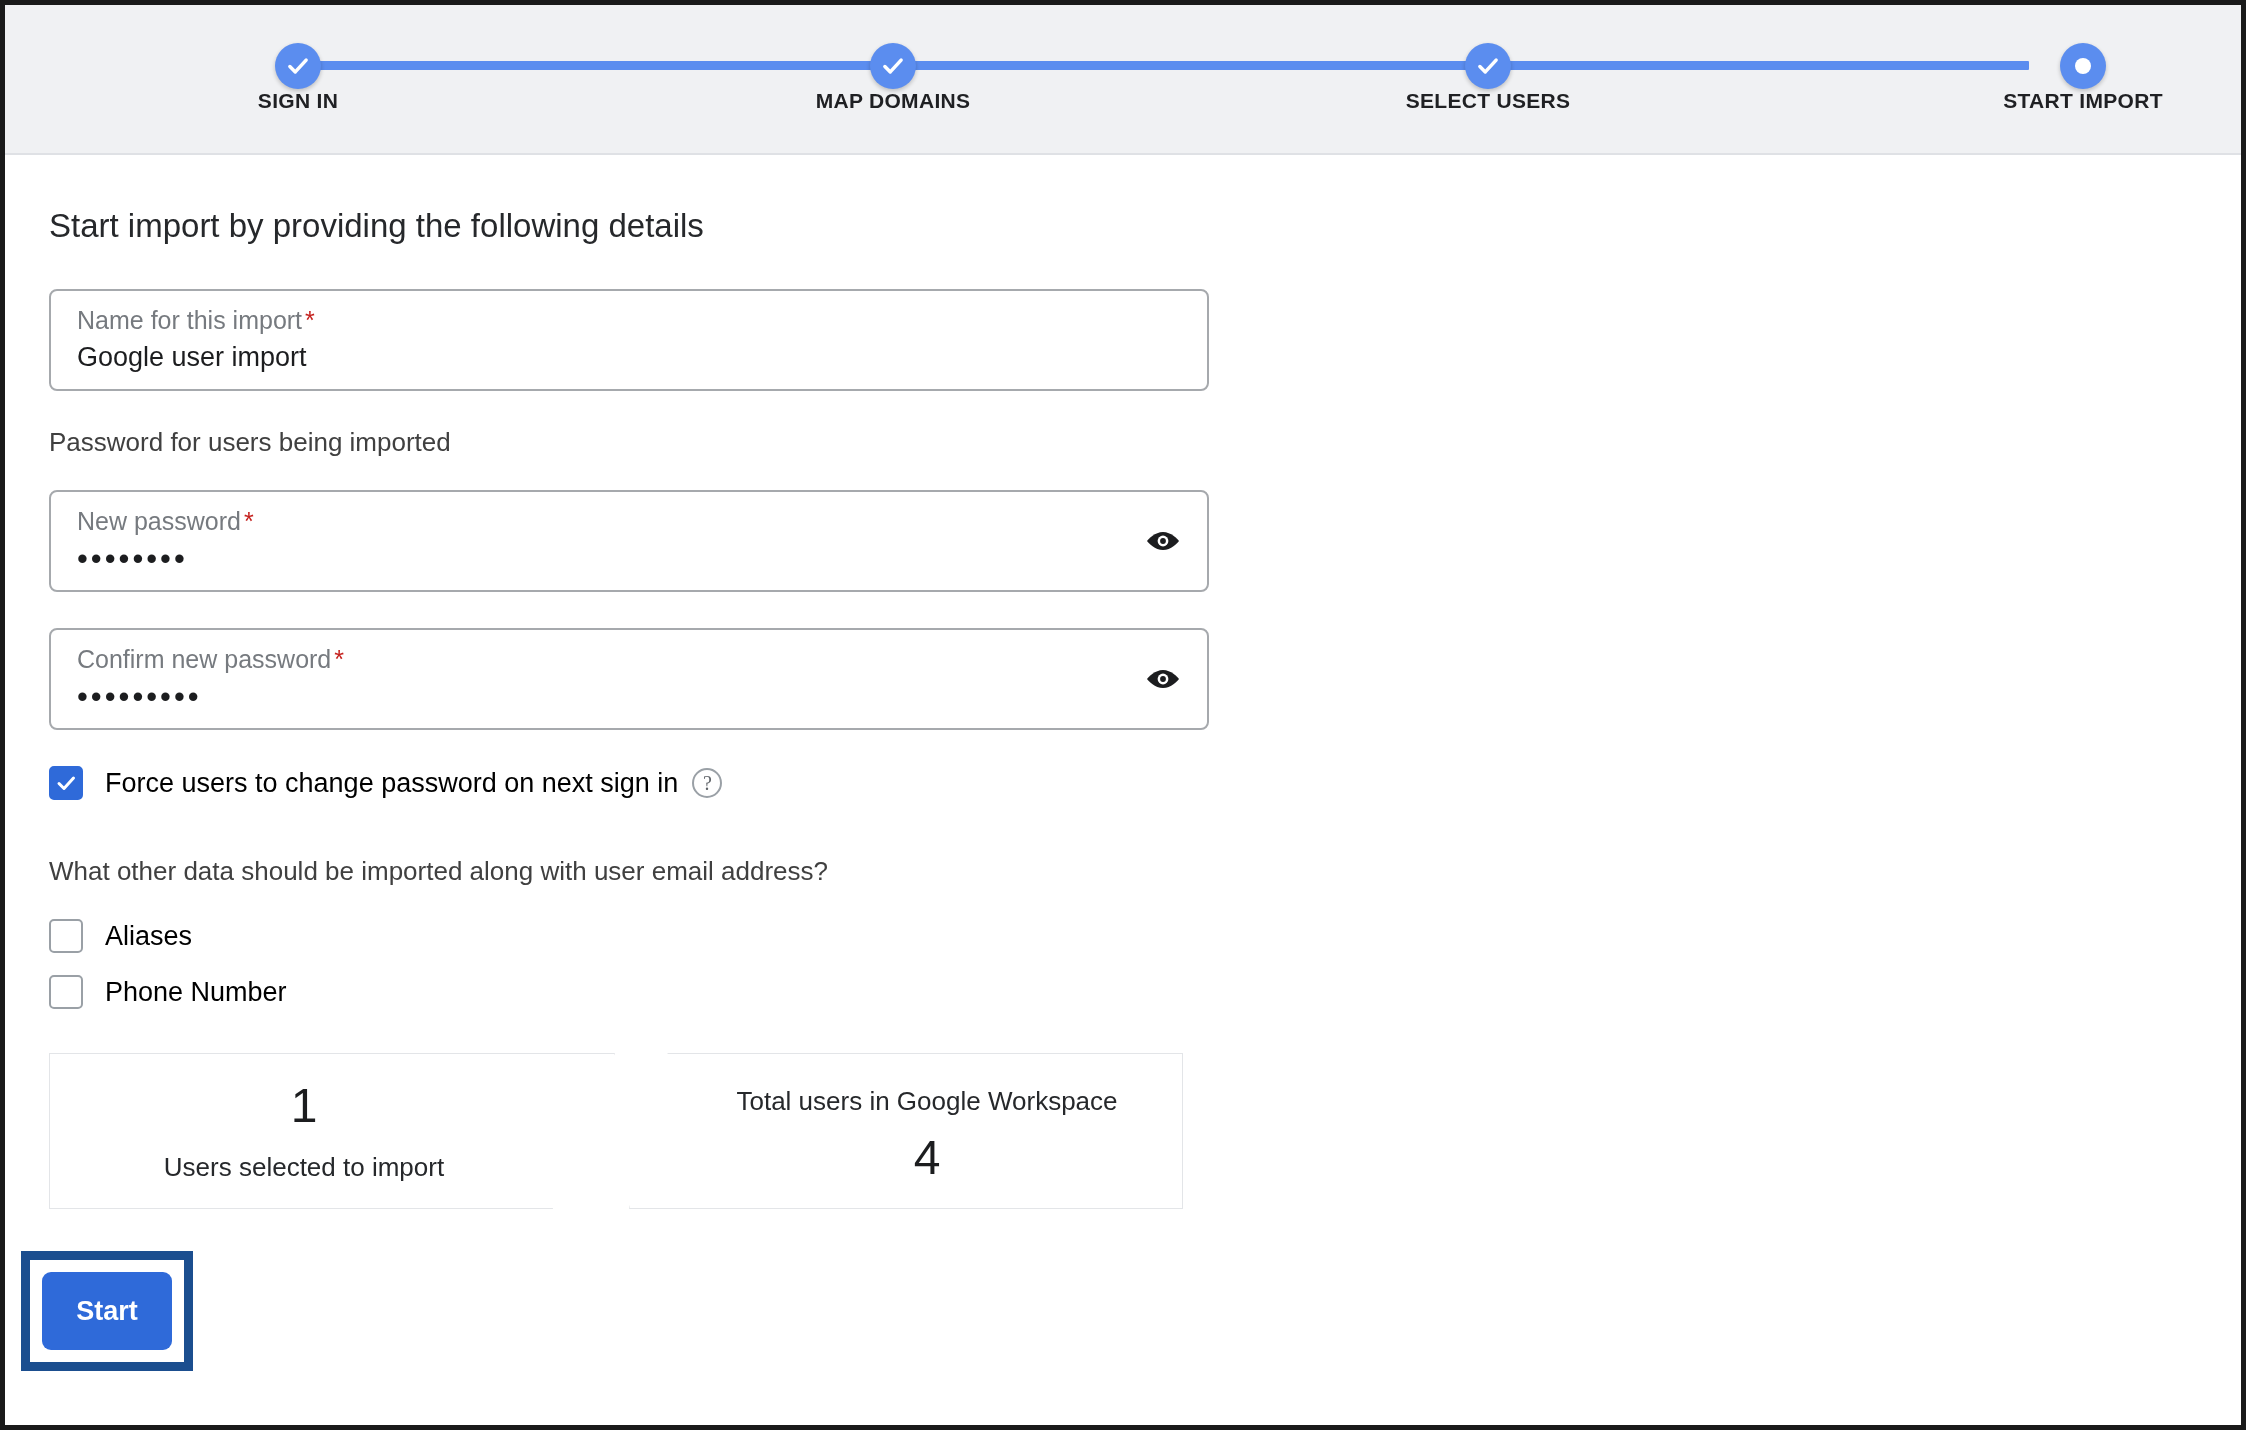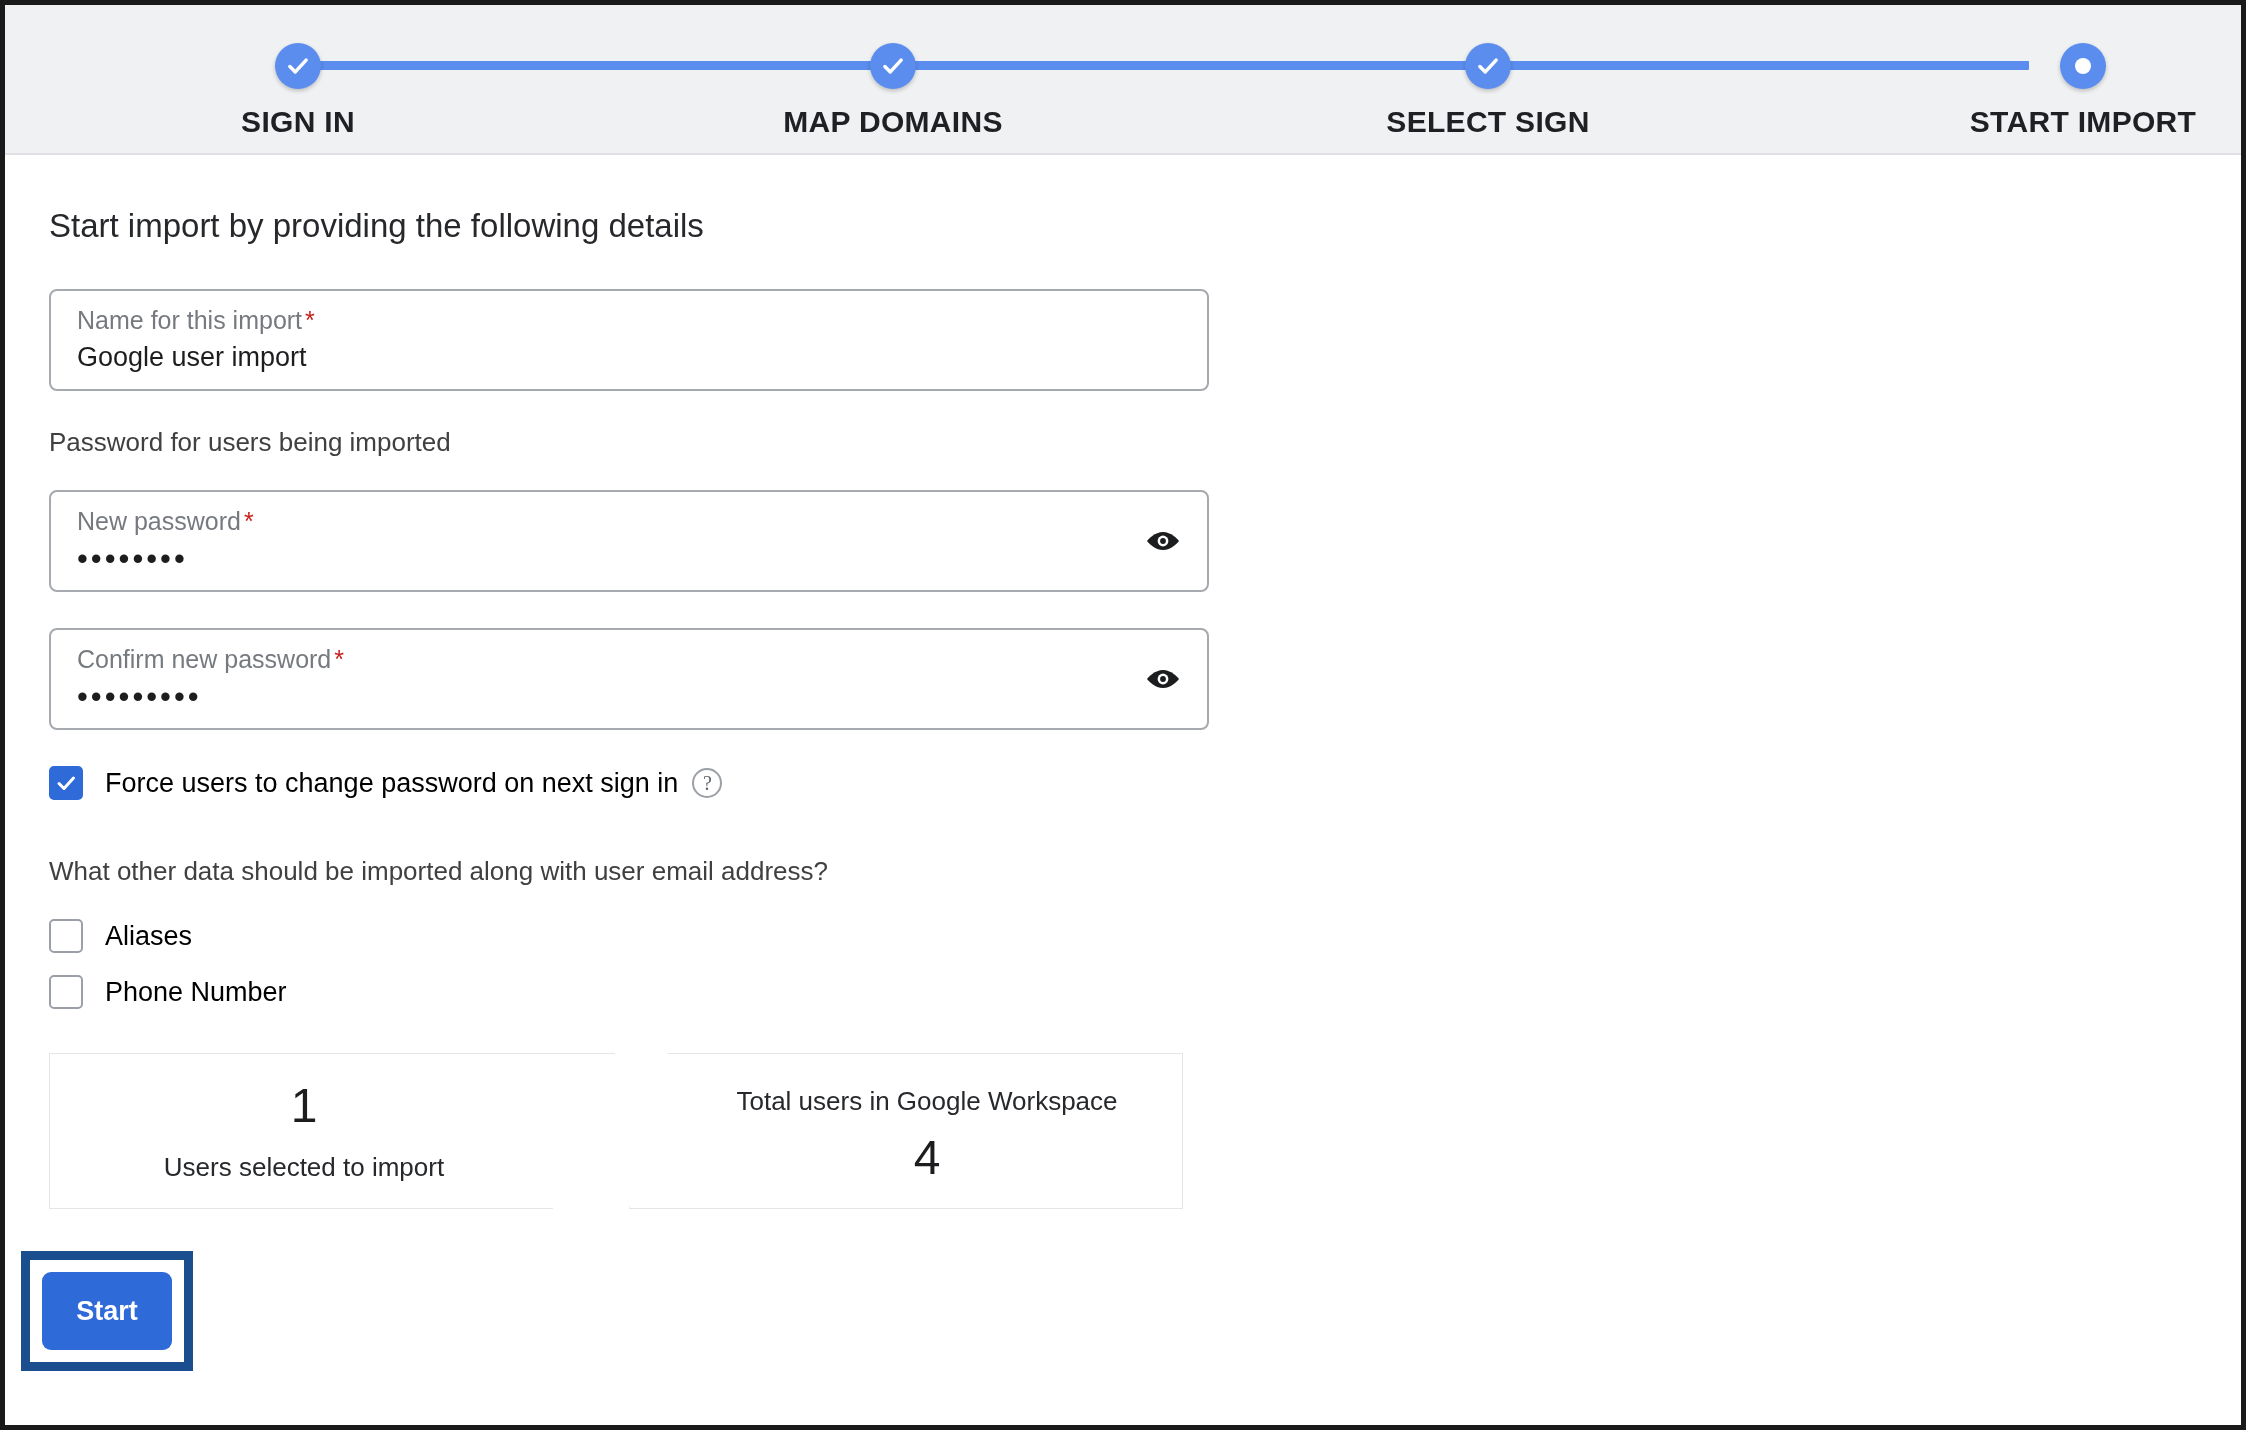--- a/index.html
+++ b/index.html
@@ -74,22 +74,22 @@
     left: 50%;
     top: 50%;
     width: 16px;
     height: 16px;
     margin: -8px 0 0 -8px;
     background: #ffffff;
     border-radius: 50%;
   }
 
   .step-label {
-    margin-top: 16px;
-    font-size: 30px;
+    margin-top: 0;
+    font-size: 21px;
     font-weight: bold;
     letter-spacing: 0.3px;
     color: #1f2023;
     white-space: nowrap;
   }
 
   
   .content {
     padding: 52px 0 0 44px;
   }
@@ -322,21 +322,21 @@
       </span>
       <div class="step-label">MAP DOMAINS</div>
     </div>
 
     <div class="step" style="left:1483px">
       <span class="step-dot">
         <svg viewBox="0 0 24 24">
             <path d="M4.5 12.5 L9.5 17.5 L19.5 6.5" fill="none" stroke="#ffffff" stroke-width="3.2" stroke-linecap="round" stroke-linejoin="round"></path>
           </svg>
       </span>
-      <div class="step-label">SELECT SIGN</div>
+      <div class="step-label">SELECT USERS</div>
     </div>
 
     <div class="step" style="left:2078px">
       <span class="step-dot current"></span>
       <div class="step-label">START IMPORT</div>
     </div>
   </div>
 
   <div class="content">
 

